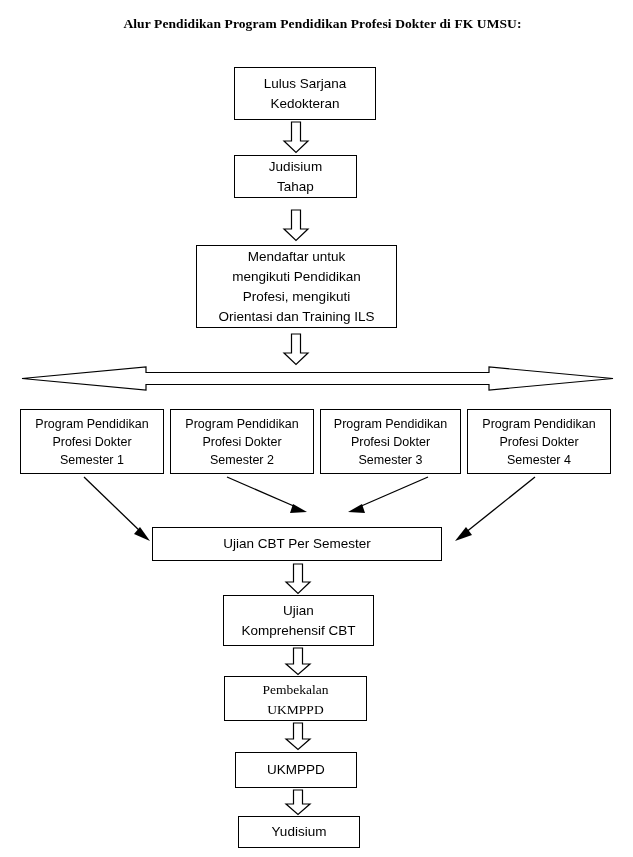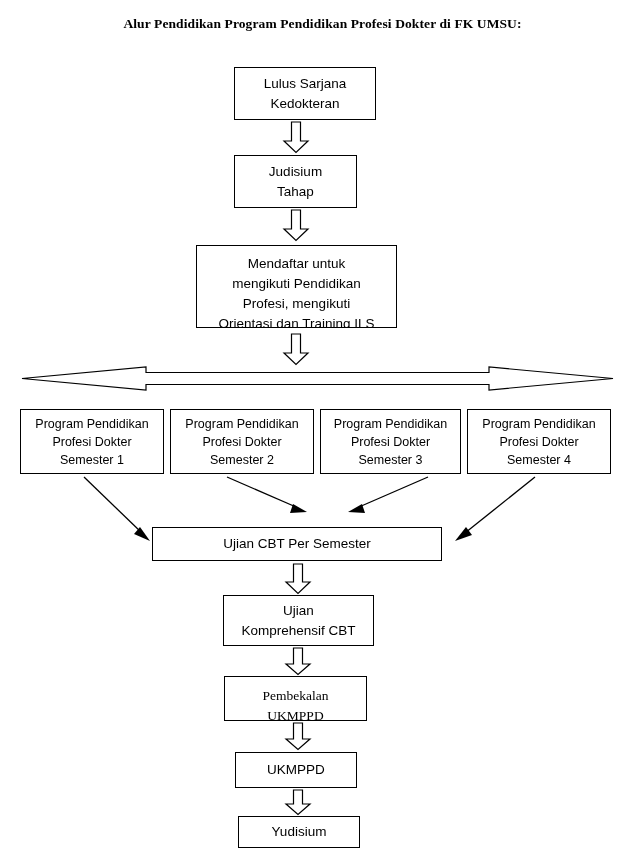--- a/index.html
+++ b/index.html
@@ -33,21 +33,21 @@
     display:flex;
     align-items:center;
     justify-content:center;
     text-align:center;
     font-size:13.5px;
     line-height:20px;
     overflow:hidden;
   }
   .node .txt{display:block;width:100%;}
   
-  .clip-top{align-items:center;padding-top:15px;}
+  .clip-top{align-items:flex-end;padding-top:15px;}
 
   .arrow-svg{position:absolute;overflow:visible;}
   .blockarrow{fill:#ffffff;stroke:#000000;stroke-width:1.2;}
   .thinline{stroke:#000000;stroke-width:1.3;fill:none;}
   .solidhead{fill:#000000;stroke:none;}
 </style>
 </head>
 <body>
 
 <div id="canvas">
@@ -56,21 +56,21 @@
 
   <div class="node" style="left:234px;top:67px;width:142px;height:53px;">
     <span class="txt" style="white-space:pre-line;">Lulus Sarjana
 Kedokteran</span>
   </div>
 
   <svg class="arrow-svg" style="left:281px;top:121px;width:30px;height:33px;" viewBox="0 0 30 33">
     <path class="blockarrow" d="M10.5,1 L19.5,1 L19.5,20 L27,20 L15,31.5 L3,20 L10.5,20 Z"></path>
   </svg>
 
-  <div class="node" style="left:234px;top:155px;width:123px;height:53px;">
+  <div class="node" style="left:234px;top:155px;width:123px;height:43px;">
     <span class="txt" style="white-space:pre-line;">Judisium
 Tahap</span>
   </div>
 
   <svg class="arrow-svg" style="left:281px;top:209px;width:30px;height:33px;" viewBox="0 0 30 33">
     <path class="blockarrow" d="M10.5,1 L19.5,1 L19.5,20 L27,20 L15,31.5 L3,20 L10.5,20 Z"></path>
   </svg>
 
   <div class="node clip-top" style="left:196px;top:245px;width:201px;height:83px;">
     <span class="txt" style="white-space:pre-line;">Mendaftar untuk

